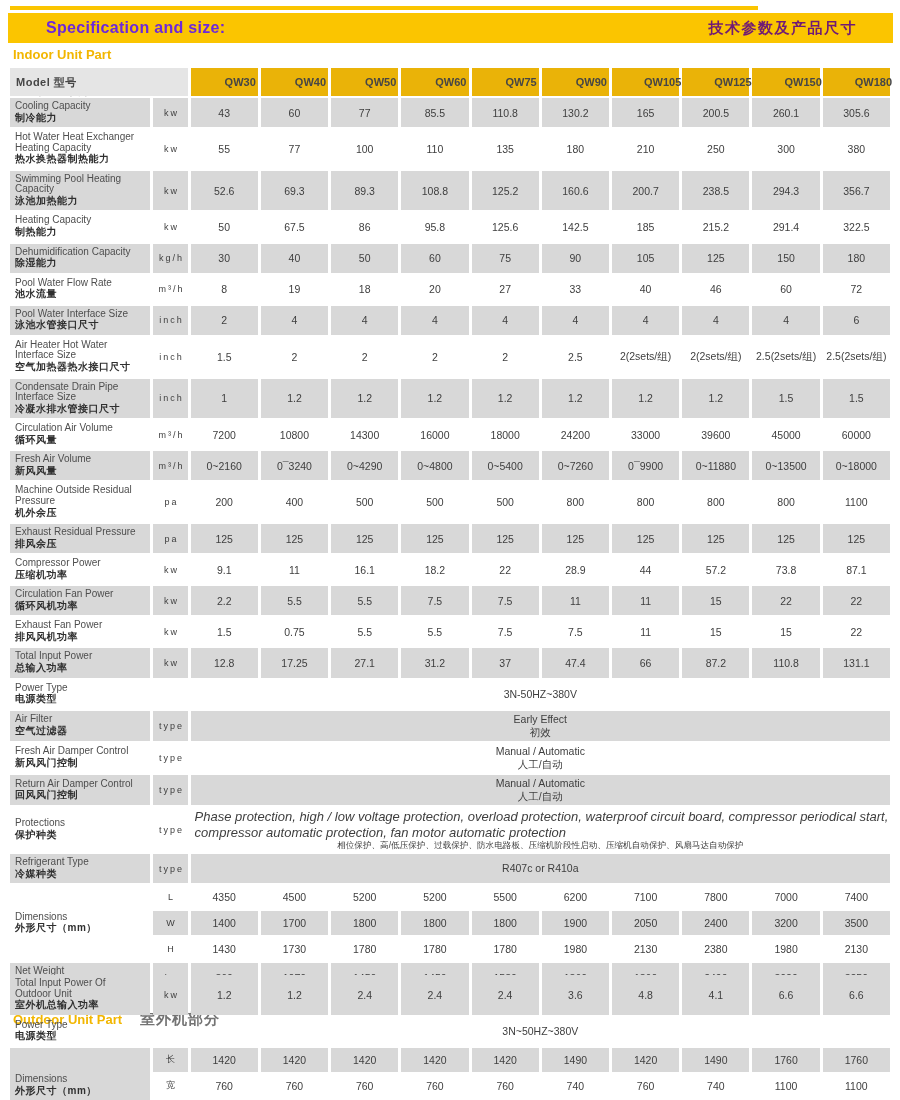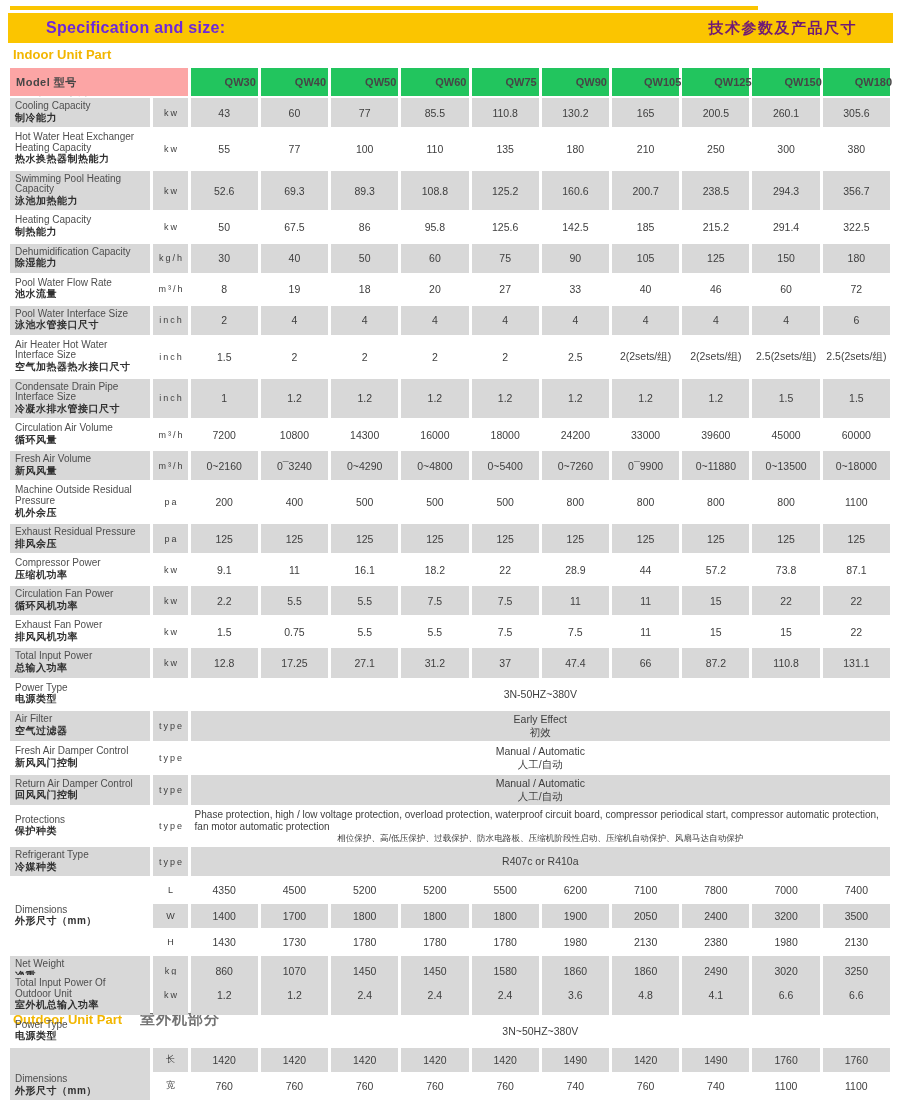--- a/index.html
+++ b/index.html
@@ -24,32 +24,32 @@
     border-collapse:separate;border-spacing:3px 2px;table-layout:fixed;
   }
   #indoor-table{position:absolute;left:7px;top:66px;width:886px;}
   #outdoor-table{position:absolute;left:7px;top:973px;width:886px;}
   td{
     text-align:center;vertical-align:middle;padding:2px 0;height:20px;
     font-size:10.5px;color:#3e3e3e;white-space:nowrap;overflow:visible;
   }
   td.g{background:#d8d8d8;}
   .model-cell{
-    background:#fca5a5;text-align:left;padding-left:6px;
+    background:#e5e5e5;text-align:left;padding-left:6px;
     font-weight:bold;font-size:11px;color:#464646;letter-spacing:.5px;
   }
-  .model-col{background:#22c55e;font-weight:bold;font-size:11px;color:#464646;height:24px;padding-left:32px;}
+  .model-col{background:#eab308;font-weight:bold;font-size:11px;color:#464646;height:24px;padding-left:32px;}
   .label-cell{text-align:left;padding:3px 6px 3px 5px;white-space:normal;}
   .label-en{font-size:10px;line-height:1.06;color:#4e4e4e;}
   .label-cn{font-size:10px;line-height:1.25;font-weight:bold;color:#2f2f2f;letter-spacing:.5px;}
   .unit-cell{font-size:9px;color:#3e3e3e;letter-spacing:2px;padding:2px 0 2px 2px;}
   .span-cell{white-space:normal;}
   .span-line{font-size:10.5px;line-height:1.25;}
   .span-cell.small .span-line{font-size:8.6px;line-height:1.18;}
-  .prot-en{font-size:10px;line-height:1.18;text-align:left;padding-left:4px;}
+  .prot-en{font-size:13px;line-height:1.18;text-align:left;padding-left:4px;font-style:italic;}
 </style>
 </head>
 <body>
 
 <div class="top-strip"></div>
 
 <div class="title-bar">
   <span class="title-left">Specification and size:</span>
   <span class="title-right">技术参数及产品尺寸</span>
 </div>

